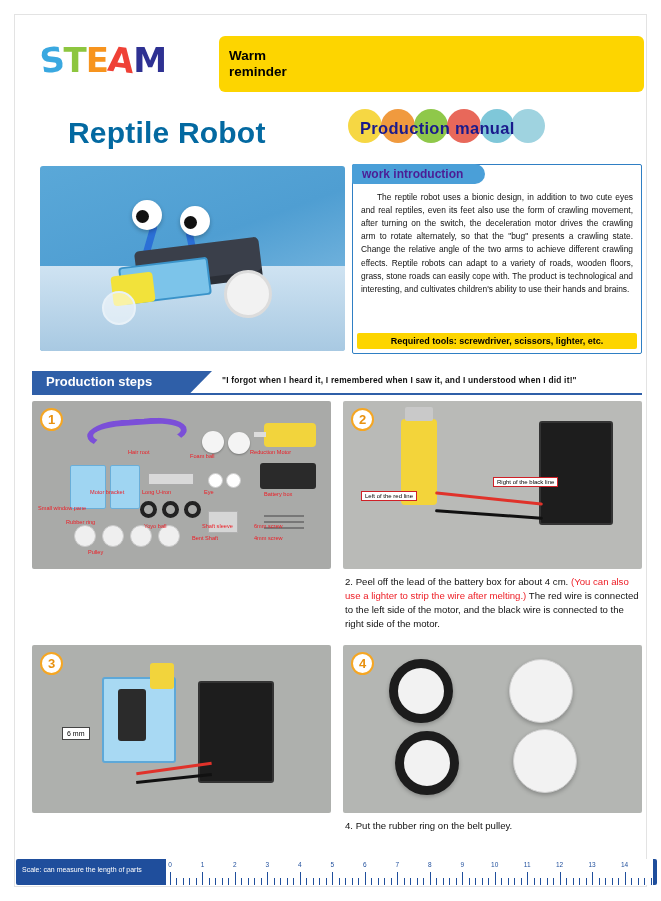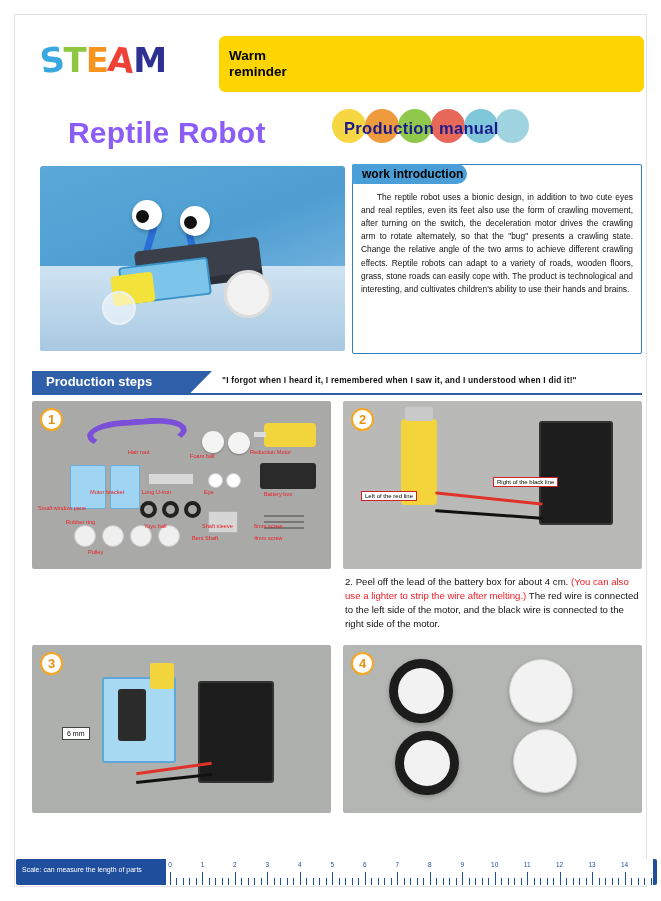--- a/index.html
+++ b/index.html
@@ -74,27 +74,27 @@
     text-align: center;
     padding-left: 4px;
   }
 
   
   .title {
     position: absolute;
     left: 62px; top: 110px;
     font-size: 30px;
     font-weight: bold;
-    color: #8b5cf6;
+    color: #0369a1;
     letter-spacing: 0.2px;
   }
 
   .prod-manual-wrap {
     position: absolute;
-    left: 326px; top: 103px;
+    left: 342px; top: 103px;
     width: 200px; height: 48px;
   }
   .dot {
     position: absolute;
     width: 34px; height: 34px;
     border-radius: 50%;
     top: 0;
   }
   .d0 { left: 0;   background: #f6d743; }
   .d1 { left: 33px; background: #f09a3e; }
@@ -170,24 +170,24 @@
     left: 346px; top: 158px;
     width: 290px; height: 190px;
     border: 1.5px solid #2f7fc4;
     border-radius: 2px;
     background: #fff;
   }
   .work-tab {
     position: absolute;
     left: -1px; top: -1px;
     background: #4a9fd8;
-    color: #000000;
+    color: #4c1d95;
     font-size: 12px;
     font-weight: bold;
-    padding: 3px 4px 3px 10px;
+    padding: 3px 22px 3px 10px;
     border-radius: 2px 10px 10px 2px;
   }
   .work-text {
     position: absolute;
     left: 8px; top: 26px; right: 8px;
     font-size: 8.4px;
     line-height: 1.56;
     text-align: justify;
     color: #111;
   }
@@ -490,20 +490,21 @@
     <div class="yellowbit"></div>
     <div class="wheelsm ws1"></div>
     <div class="wheelbig wb1"></div>
   </div>
 
   <div class="work-panel">
     <div class="work-tab">work introduction</div>
     <div class="work-text">
       <span class="indent">The reptile robot uses a bionic design, in addition to two cute eyes and real reptiles, even its feet also use the form of crawling movement, after turning on the switch, the deceleration motor drives the crawling arm to rotate alternately, so that the "bug" presents a crawling state. Change the relative angle of the two arms to achieve different crawling effects. Reptile robots can adapt to a variety of roads, wooden floors, grass, stone roads can easily cope with. The product is technological and interesting, and cultivates children's ability to use their hands and brains.</span>
     </div>
+    <div class="tools-bar">Required tools: screwdriver,  scissors,  lighter,  etc.</div>
   </div>
 
   <div class="steps-banner">
     <div class="steps-tab"></div>
     <div class="steps-tab-label">Production steps</div>
     <div class="steps-quote">"I forgot when I heard it, I remembered when I saw it, and I understood when I did it!"</div>
     <div class="steps-underline"></div>
   </div>
 
   <div class="step s1pos">
@@ -576,20 +577,21 @@
   </div>
 
   <div class="step s4pos">
     <div class="step-photo p4">
       <div class="badge">4</div>
       <div class="wheel4 ring w41"></div>
       <div class="wheel4 w42"></div>
       <div class="wheel4 ring w43"></div>
       <div class="wheel4 w44"></div>
     </div>
+    <div class="step-caption">4. Put the rubber ring on the belt pulley.</div>
   </div>
 
   <div class="ruler">
     <div class="ruler-label">Scale: can measure the length of parts</div>
     <div class="ruler-scale">
         <div class="tick major" style="left: 4px;"></div>
         <div class="tick-num" style="left: 4px;">0</div>
         <div class="tick minor" style="left: 10.4933px;"></div>
         <div class="tick minor" style="left: 16.9867px;"></div>
         <div class="tick minor" style="left: 23.48px;"></div>

